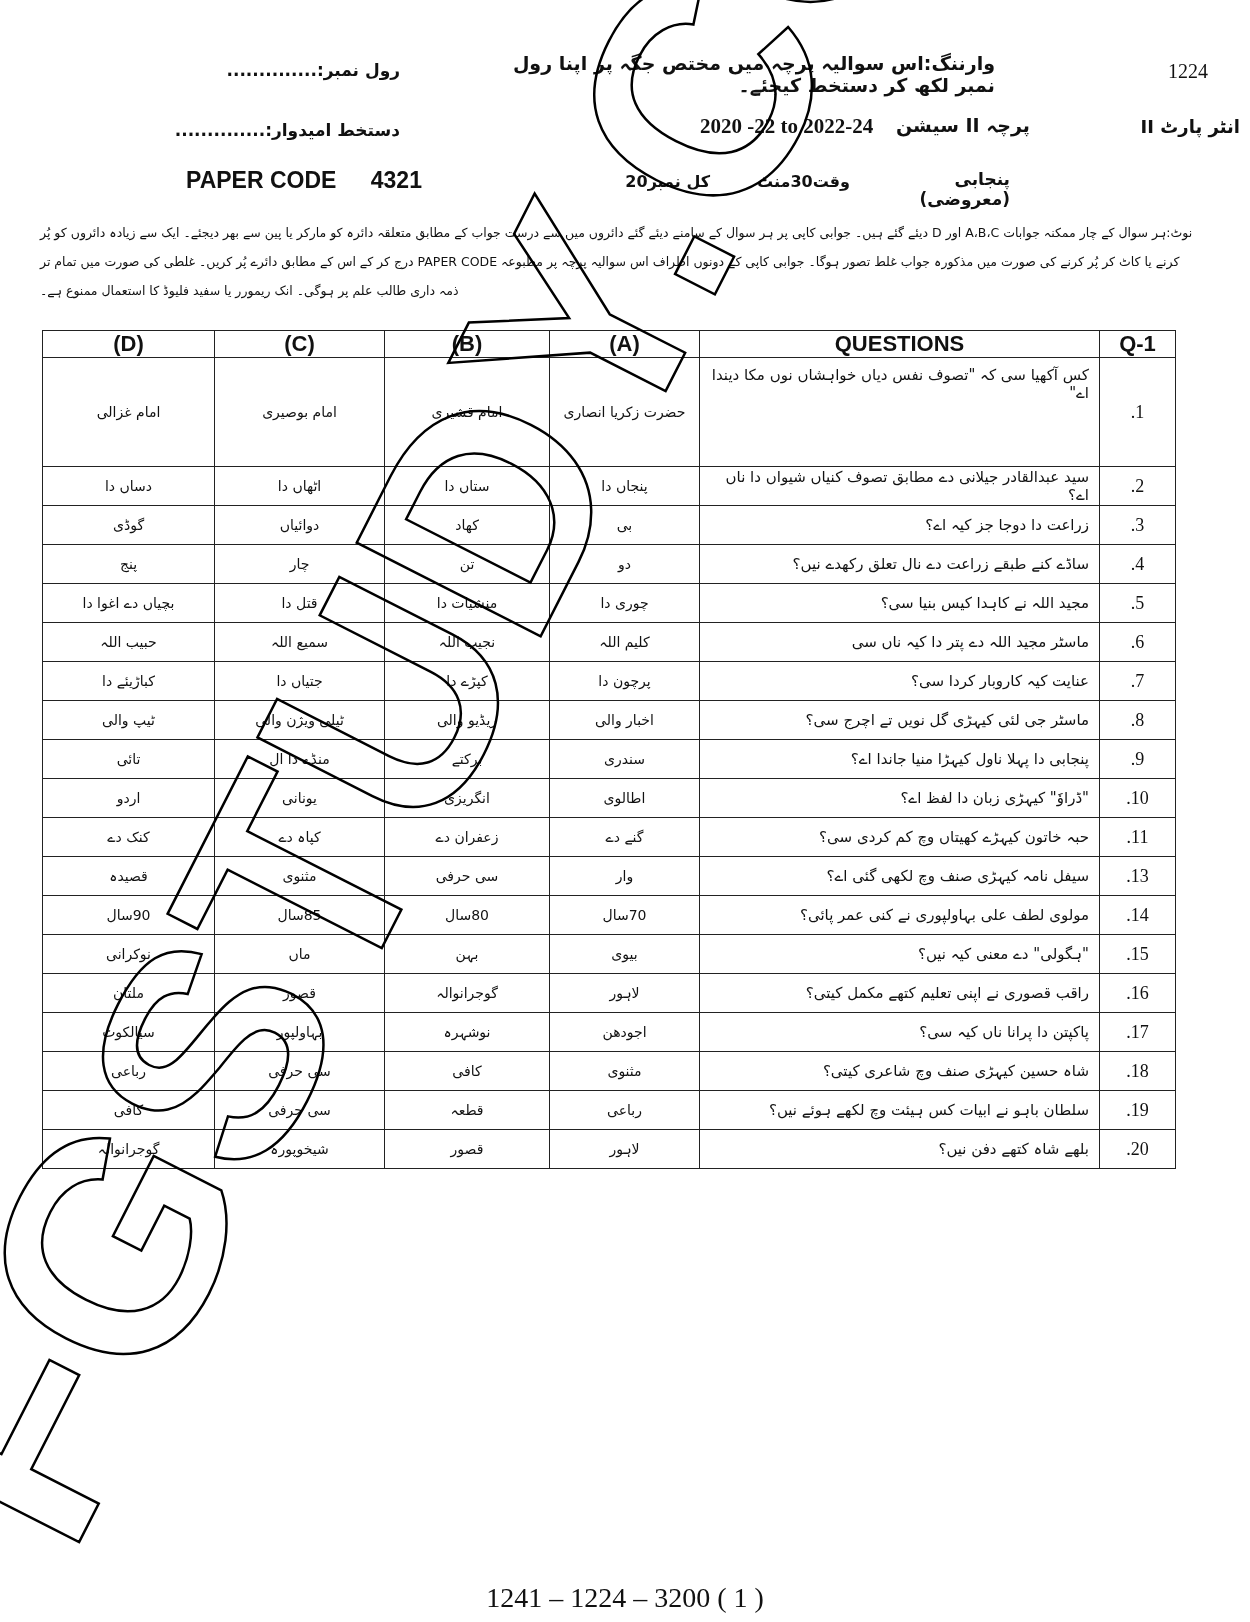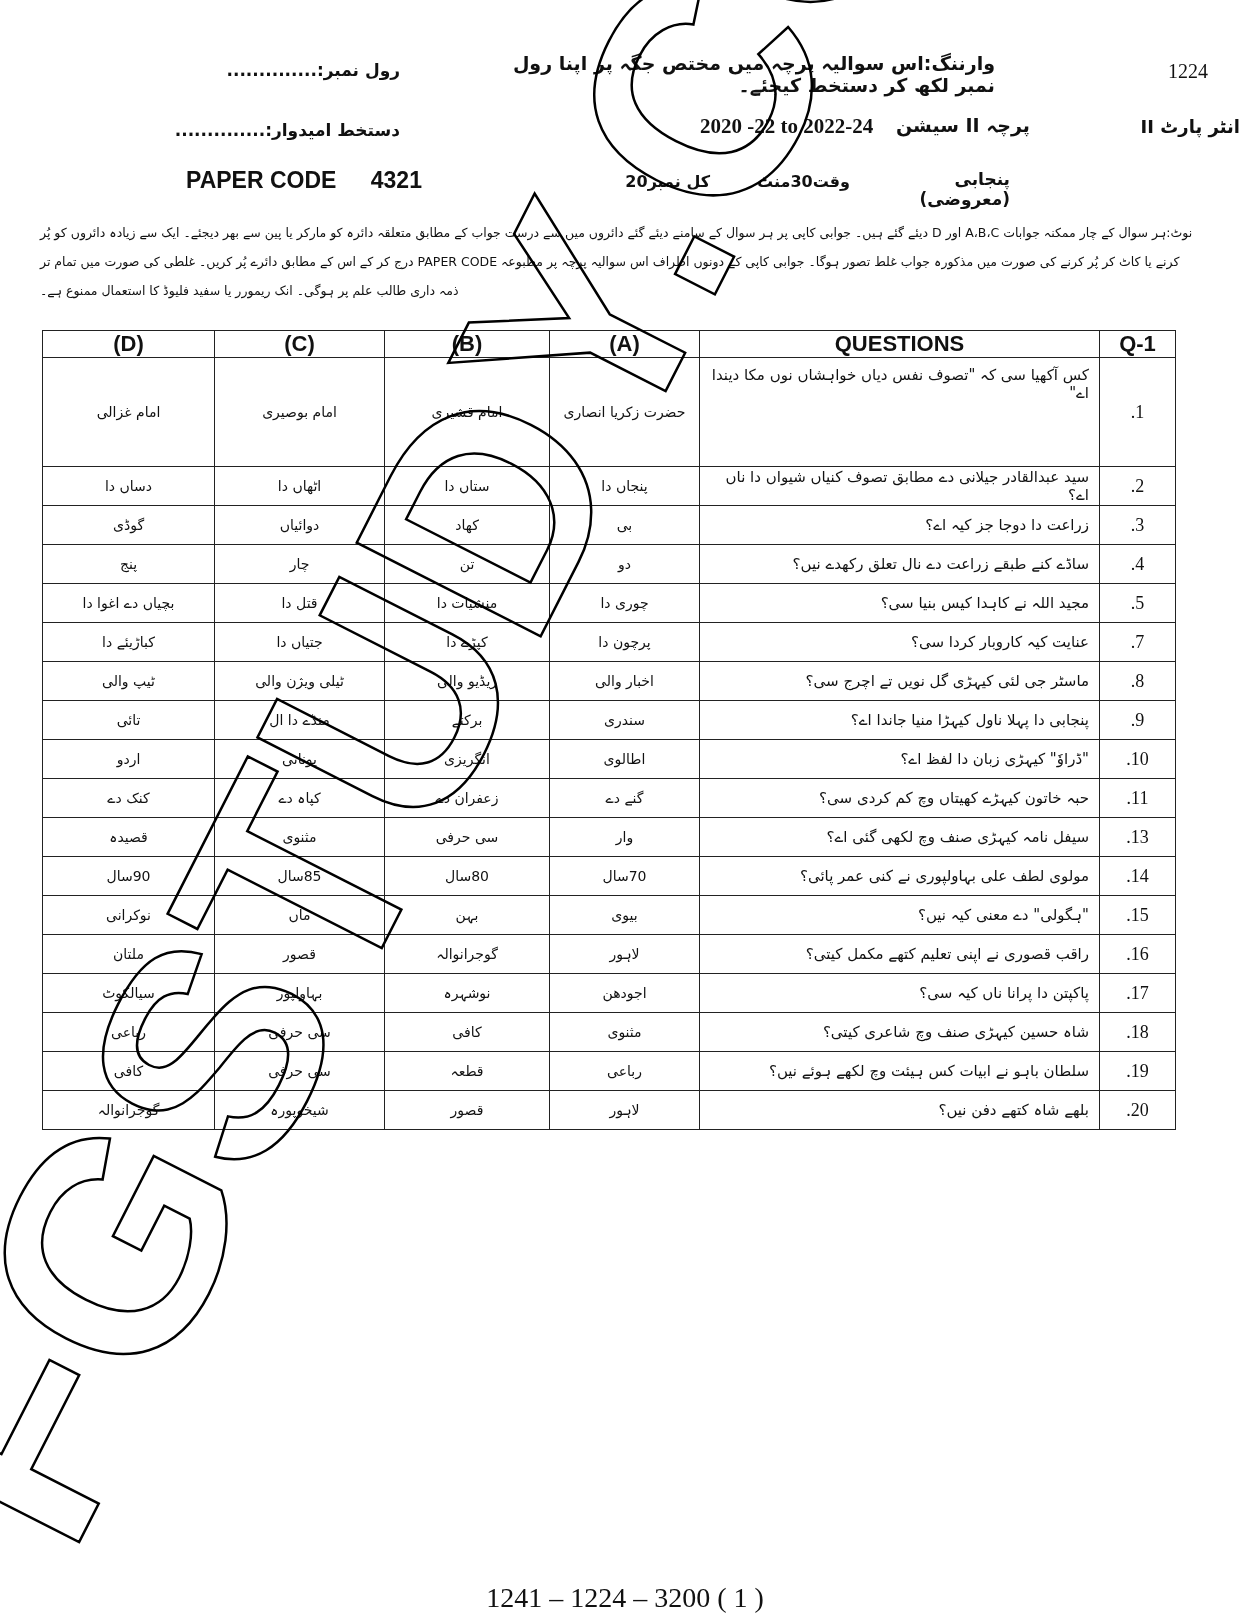--- a/index.html
+++ b/index.html
@@ -113,20 +113,28 @@
       </tr>
       <tr>
         <td class="urdu">بچیاں دے اغوا دا</td>
         <td class="urdu">قتل دا</td>
         <td class="urdu">منشیات دا</td>
         <td class="urdu">چوری دا</td>
         <td class="q">مجید اللہ نے کاہدا کیس بنیا سی؟</td>
         <td class="num">.5</td>
       </tr>
       <tr>
+        <td class="urdu">حبیب اللہ</td>
+        <td class="urdu">سمیع اللہ</td>
+        <td class="urdu">نجیب اللہ</td>
+        <td class="urdu">کلیم اللہ</td>
+        <td class="q">ماسٹر مجید اللہ دے پتر دا کیہ ناں سی</td>
+        <td class="num">.6</td>
+      </tr>
+      <tr>
         <td class="urdu">کباڑیئے دا</td>
         <td class="urdu">جتیاں دا</td>
         <td class="urdu">کپڑے دا</td>
         <td class="urdu">پرچون دا</td>
         <td class="q">عنایت کیہ کاروبار کردا سی؟</td>
         <td class="num">.7</td>
       </tr>
       <tr>
         <td class="urdu">ٹیپ والی</td>
         <td class="urdu">ٹیلی ویژن والی</td>

